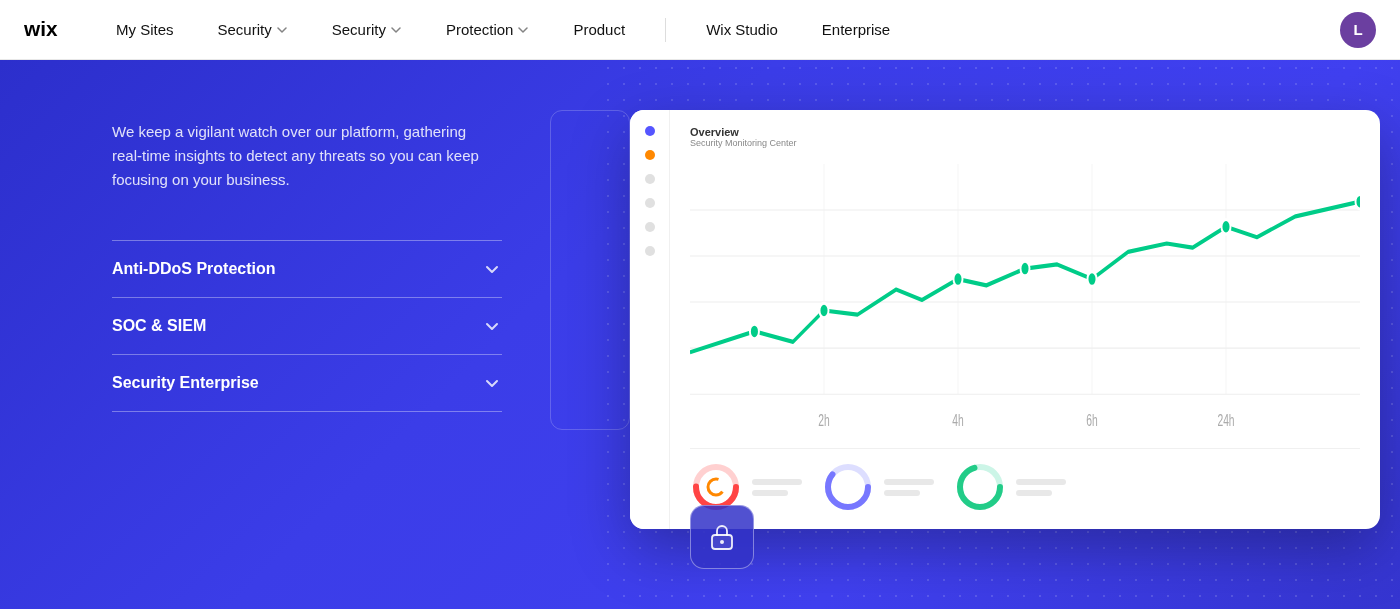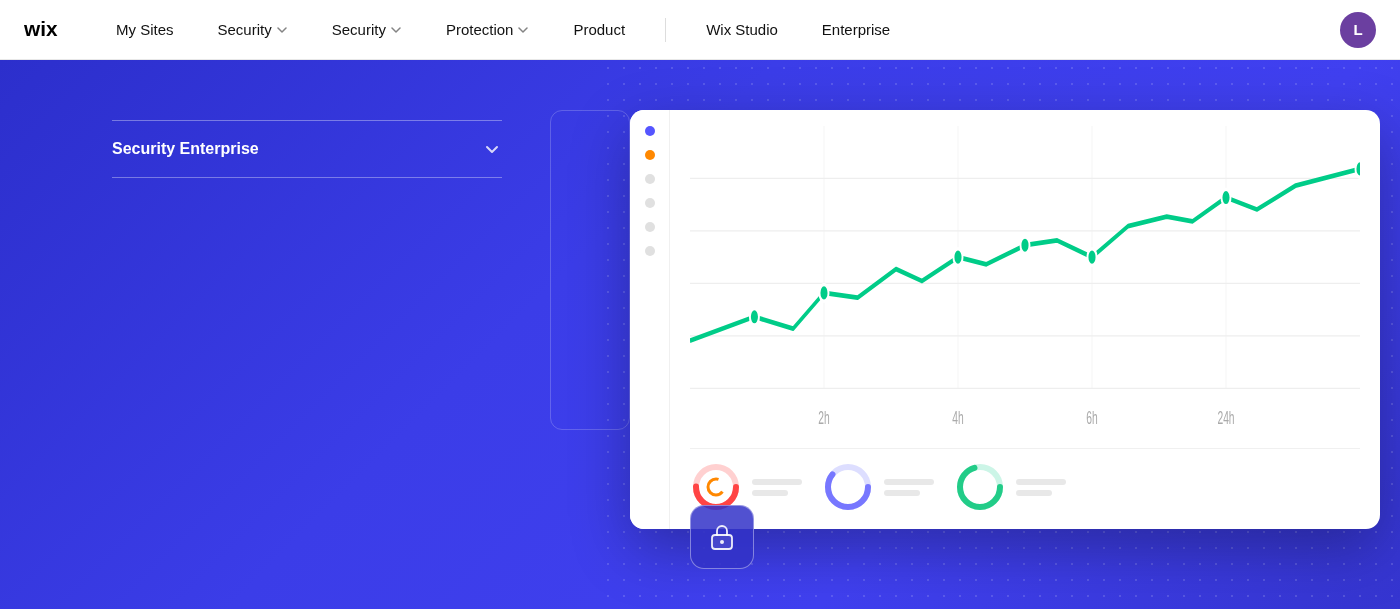--- a/index.html
+++ b/index.html
@@ -392,22 +392,39 @@
 
   <div class="nav-right">
     <div class="avatar">
       <span>L</span>
     </div>
   </div>
 </nav>
 
 <section class="hero">
   <div class="hero-left">
+    <p class="hero-desc">We keep a vigilant watch over our platform, gathering real-time insights to detect any threats so you can keep focusing on your business.</p>
 
     <ul class="accordion-list">
+      <li class="accordion-item">
+        <div class="accordion-header">
+          <span class="accordion-label">Anti-DDoS Protection</span>
+          <svg class="accordion-chevron" viewBox="0 0 20 20" fill="none">
+            <path d="M5 8l5 5 5-5" stroke="rgba(255,255,255,0.8)" stroke-width="2" stroke-linecap="round" stroke-linejoin="round"></path>
+          </svg>
+        </div>
+      </li>
+      <li class="accordion-item">
+        <div class="accordion-header">
+          <span class="accordion-label">SOC &amp; SIEM</span>
+          <svg class="accordion-chevron" viewBox="0 0 20 20" fill="none">
+            <path d="M5 8l5 5 5-5" stroke="rgba(255,255,255,0.8)" stroke-width="2" stroke-linecap="round" stroke-linejoin="round"></path>
+          </svg>
+        </div>
+      </li>
       <li class="accordion-item">
         <div class="accordion-header">
           <span class="accordion-label">Security Enterprise</span>
           <svg class="accordion-chevron" viewBox="0 0 20 20" fill="none">
             <path d="M5 8l5 5 5-5" stroke="rgba(255,255,255,0.8)" stroke-width="2" stroke-linecap="round" stroke-linejoin="round"></path>
           </svg>
         </div>
       </li>
 
     </ul>
@@ -433,20 +450,26 @@
         <div class="dash-sidebar">
           <div class="dash-sidebar-dot active"></div>
           <div class="dash-sidebar-dot orange"></div>
           <div class="dash-sidebar-dot"></div>
           <div class="dash-sidebar-dot"></div>
           <div class="dash-sidebar-dot"></div>
           <div class="dash-sidebar-dot"></div>
         </div>
 
         <div class="dash-main">
+          <div class="dash-header">
+            <div>
+              <div class="dash-title-text">Overview</div>
+              <div class="dash-subtitle">Security Monitoring Center</div>
+            </div>
+          </div>
 
           <div class="chart-area">
             <svg class="chart-svg" viewBox="0 0 520 130" preserveAspectRatio="none">
 
               <line x1="0" y1="110" x2="520" y2="110" stroke="#eee" stroke-width="0.5"></line>
               <line x1="0" y1="88" x2="520" y2="88" stroke="#eee" stroke-width="0.5"></line>
               <line x1="0" y1="66" x2="520" y2="66" stroke="#eee" stroke-width="0.5"></line>
               <line x1="0" y1="44" x2="520" y2="44" stroke="#eee" stroke-width="0.5"></line>
               <line x1="0" y1="22" x2="520" y2="22" stroke="#eee" stroke-width="0.5"></line>
 

